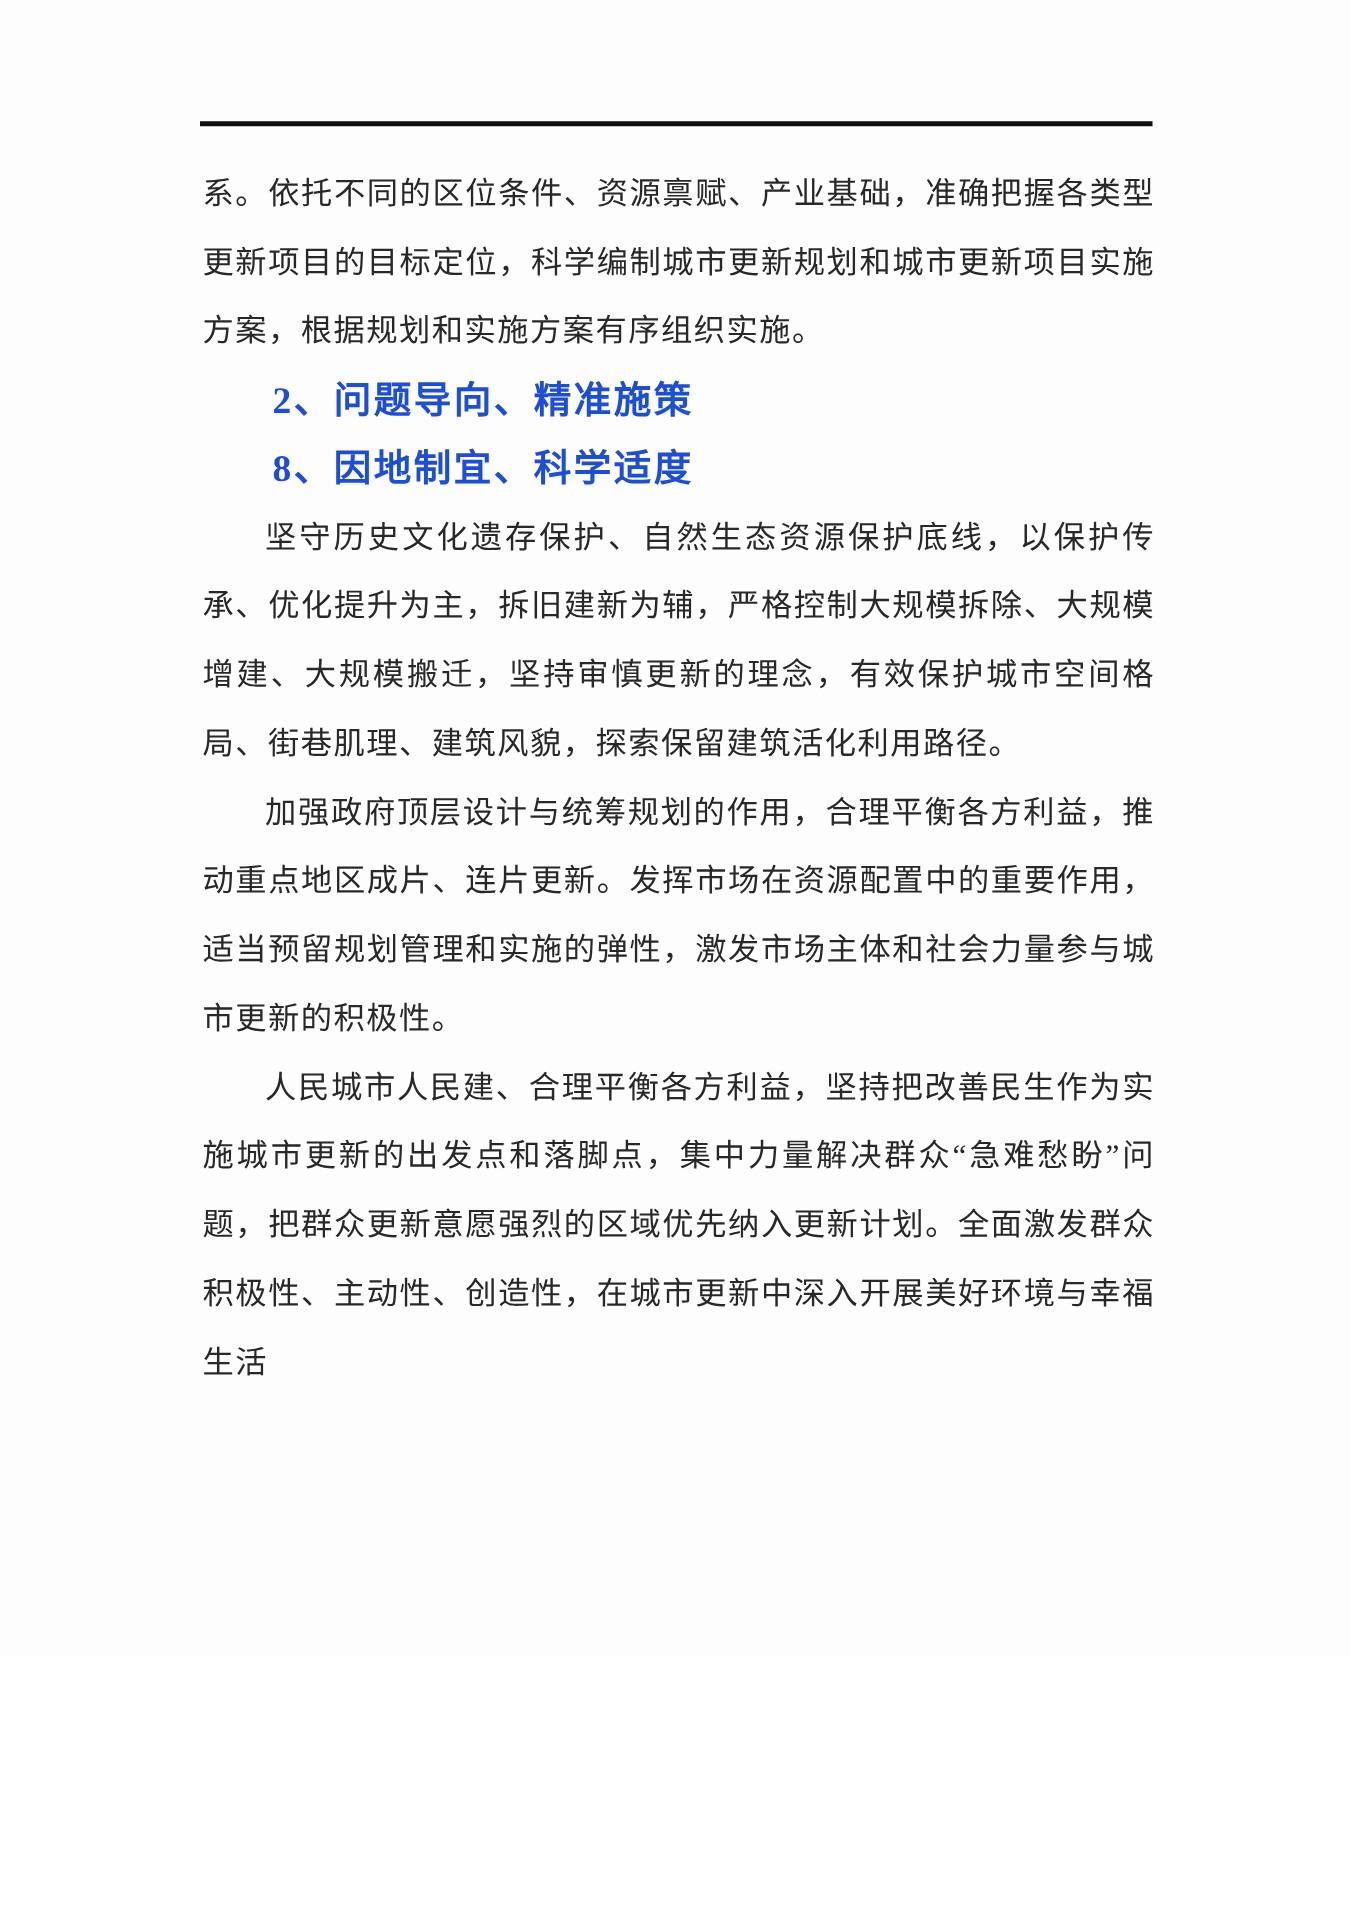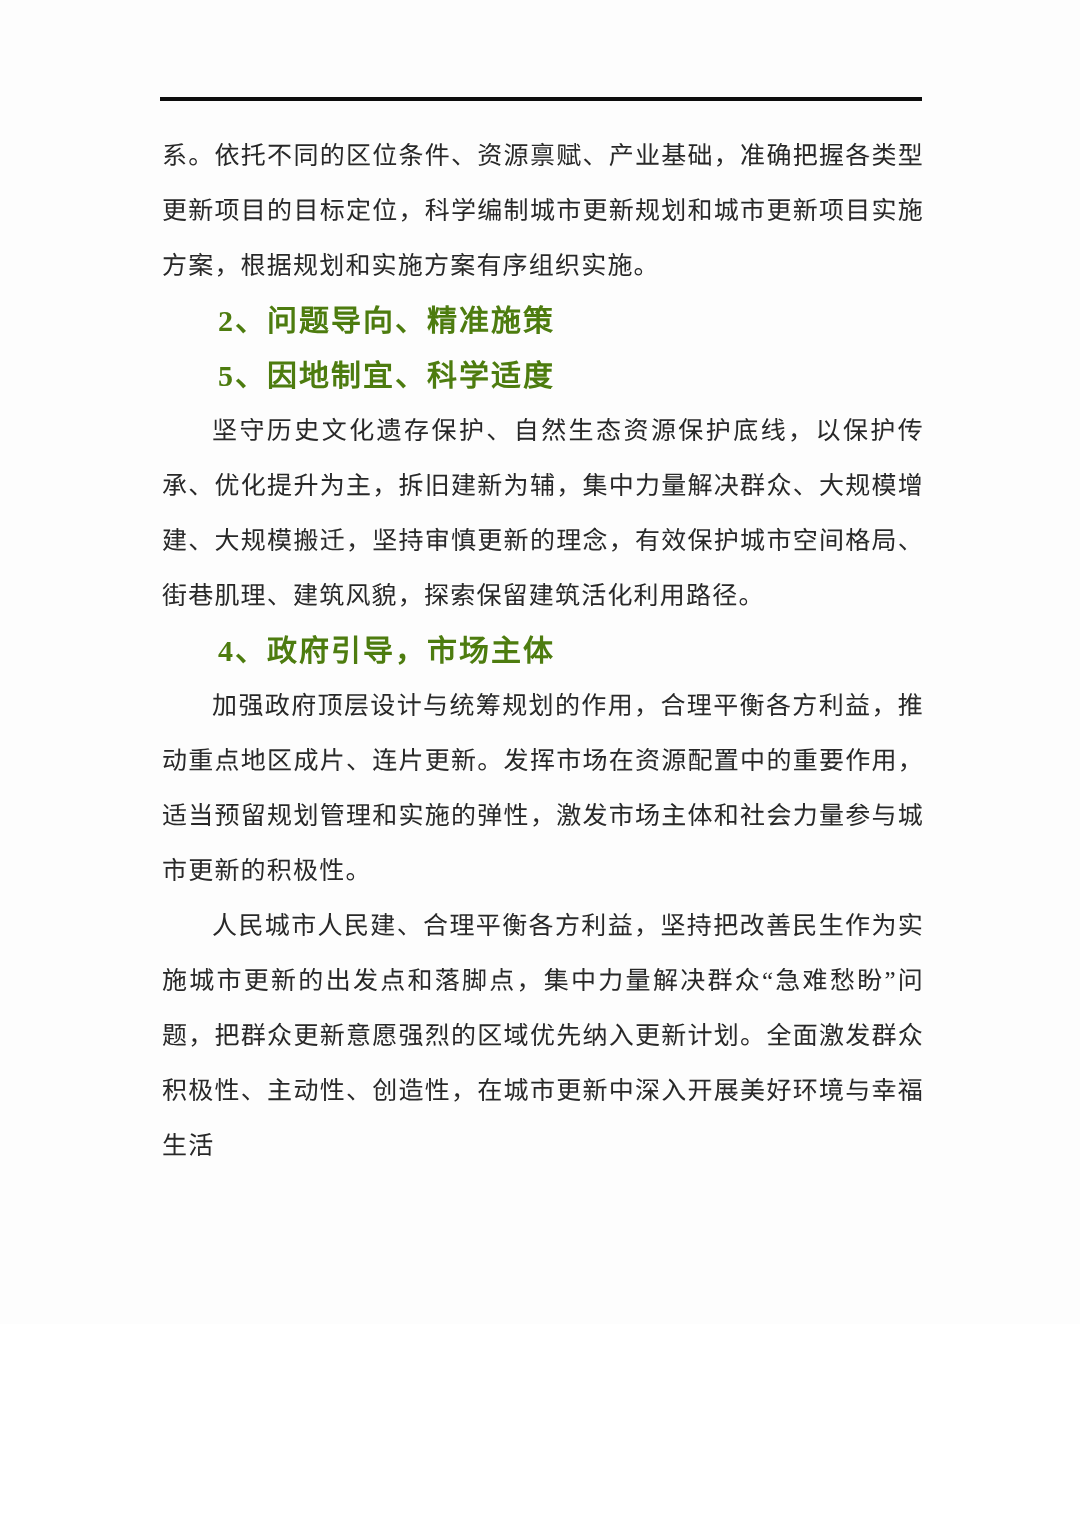--- a/index.html
+++ b/index.html
@@ -39,21 +39,21 @@
   }
   .para.indent {
     text-indent: 2em;
   }
   .heading {
     margin: 0;
     padding-left: 56px;
     font-size: 30px;
     line-height: 55px;
     font-weight: 700;
-    color: #4d7c0f;
+    color: #1d4ed8;
     letter-spacing: 2px;
     text-align: left;
   }
   .page-number {
     position: absolute;
     left: 0;
     top: 1391px;
     width: 100%;
     text-align: center;
     font-size: 19px;
@@ -69,25 +69,24 @@
 <div class="page">
 
   <div class="top-rule"></div>
 
   <div class="content">
     <p class="para">系。依托不同的区位条件、资源禀赋、产业基础，准确把握各类型更新项目的目标定位，科学编制城市更新规划和城市更新项目实施方案，根据规划和实施方案有序组织实施。</p>
 
     <h2 class="heading">2、问题导向、精准施策</h2>
 
 
-    <h2 class="heading">5、因地制宜、科学适度</h2>
+    <h2 class="heading">8、因地制宜、科学适度</h2>
 
-    <p class="para indent">坚守历史文化遗存保护、自然生态资源保护底线，以保护传承、优化提升为主，拆旧建新为辅，集中力量解决群众、大规模增建、大规模搬迁，坚持审慎更新的理念，有效保护城市空间格局、街巷肌理、建筑风貌，探索保留建筑活化利用路径。</p>
+    <p class="para indent">坚守历史文化遗存保护、自然生态资源保护底线，以保护传承、优化提升为主，拆旧建新为辅，严格控制大规模拆除、大规模增建、大规模搬迁，坚持审慎更新的理念，有效保护城市空间格局、街巷肌理、建筑风貌，探索保留建筑活化利用路径。</p>
 
-    <h2 class="heading">4、政府引导，市场主体</h2>
 
     <p class="para indent">加强政府顶层设计与统筹规划的作用，合理平衡各方利益，推动重点地区成片、连片更新。发挥市场在资源配置中的重要作用，适当预留规划管理和实施的弹性，激发市场主体和社会力量参与城市更新的积极性。</p>
 
 
     <p class="para indent">人民城市人民建、合理平衡各方利益，坚持把改善民生作为实施城市更新的出发点和落脚点，集中力量解决群众“急难愁盼”问题，把群众更新意愿强烈的区域优先纳入更新计划。全面激发群众积极性、主动性、创造性，在城市更新中深入开展美好环境与幸福生活</p>
   </div>
 
   <div class="page-number">- 5 -</div>
 
 </div>

